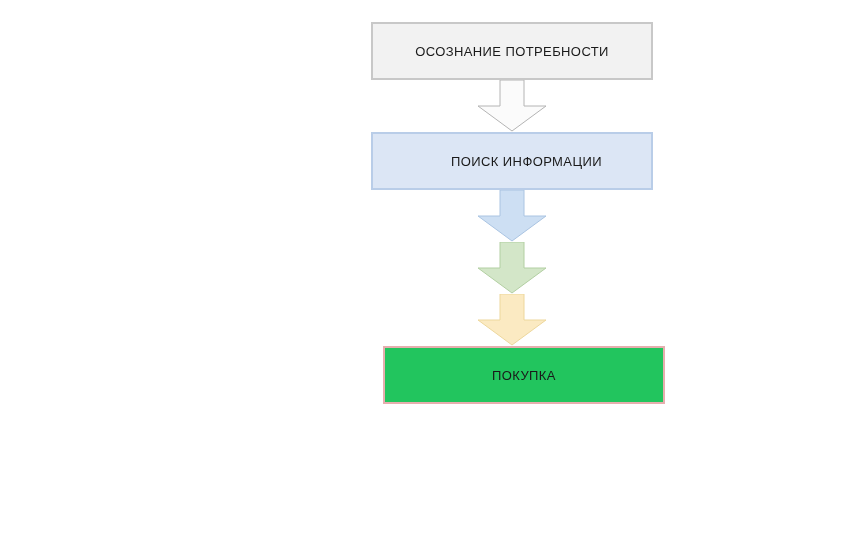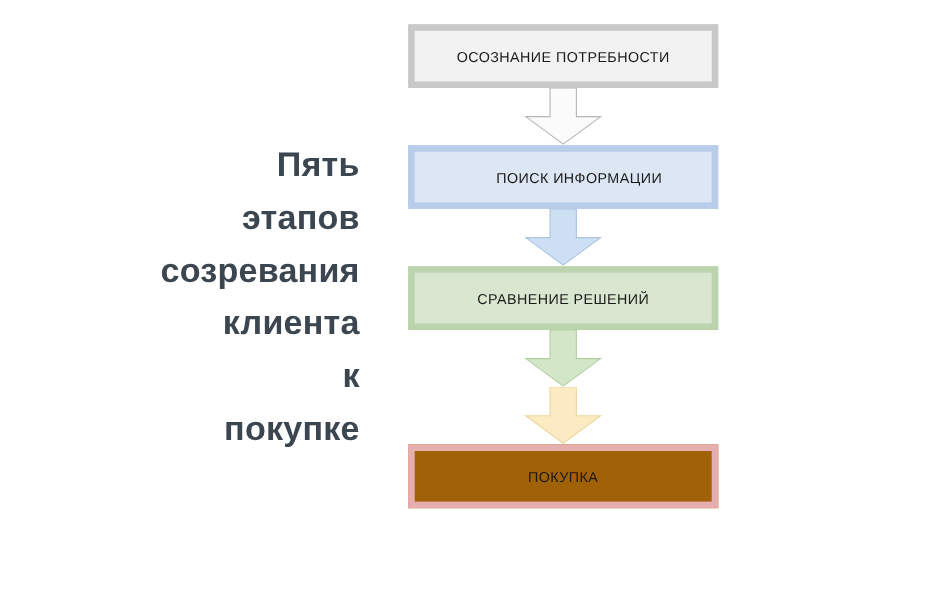--- a/index.html
+++ b/index.html
@@ -40,21 +40,21 @@
     left: 371px;
     top: 22px;
     width: 282px;
   }
 
   .stage {
     position: relative;
     width: 282px;
     height: 58px;
     box-sizing: border-box;
-    border: 6px solid #1d4ed8;
+    border: 2px solid #1d4ed8;
     display: flex;
     align-items: center;
     justify-content: center;
     font-size: 13px;
     color: #1a1a1a;
     letter-spacing: 0.4px;
     text-transform: uppercase;
   }
 
   .connector {
@@ -69,26 +69,20 @@
     top: 0;
     width: 76px;
     height: 52px;
   }
 </style>
 </head>
 <body>
 
 <div class="canvas">
 
-  <div class="title-block">Пять
-этапов
-созревания
-клиента
-к
-покупке</div>
 
   <div class="flow">
 
     <div class="stage" style="background:#f2f2f2;border-color:#c8c8c8;">
       <span>ОСОЗНАНИЕ ПОТРЕБНОСТИ</span>
     </div>
 
     <div class="connector">
       <svg viewBox="0 0 76 52" xmlns="http://www.w3.org/2000/svg">
         <polygon points="26,0 50,0 50,26 72,26 38,51 4,26 26,26" fill="#fbfbfb" stroke="#b4b4b4" stroke-width="1"></polygon>
@@ -98,35 +92,32 @@
     <div class="stage" style="background:#dce6f5;border-color:#b9cde8;padding-left:29px;">
       <span>ПОИСК ИНФОРМАЦИИ</span>
     </div>
 
     <div class="connector">
       <svg viewBox="0 0 76 52" xmlns="http://www.w3.org/2000/svg">
         <polygon points="26,0 50,0 50,26 72,26 38,51 4,26 26,26" fill="#cddff3" stroke="#aac4e2" stroke-width="1"></polygon>
       </svg>
     </div>
 
-    <div class="stage" style="background:#d9e7d0;border-color:#bcd4ae;">
-      <span>СРАВНЕНИЕ РЕШЕНИЙ</span>
-    </div>
 
     <div class="connector">
       <svg viewBox="0 0 76 52" xmlns="http://www.w3.org/2000/svg">
         <polygon points="26,0 50,0 50,26 72,26 38,51 4,26 26,26" fill="#d3e6c8" stroke="#b2cfa2" stroke-width="1"></polygon>
       </svg>
     </div>
 
 
     <div class="connector">
       <svg viewBox="0 0 76 52" xmlns="http://www.w3.org/2000/svg">
         <polygon points="26,0 50,0 50,26 72,26 38,51 4,26 26,26" fill="#fbeac2" stroke="#edd79c" stroke-width="1"></polygon>
       </svg>
     </div>
 
-    <div class="stage" style="background:#a16207;border-color:#e6aeae;">
+    <div class="stage" style="background:#22c55e;border-color:#e6aeae;margin-left:12px;">
       <span>ПОКУПКА</span>
     </div>
 
   </div>
 </div>
 
 </body></html>

